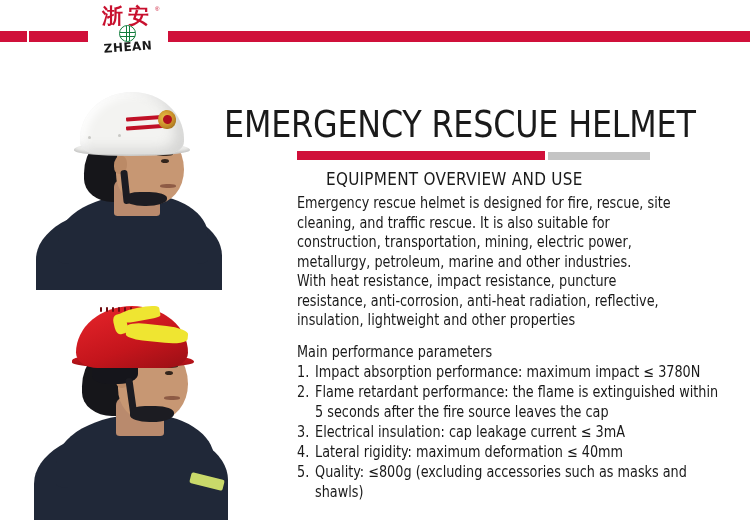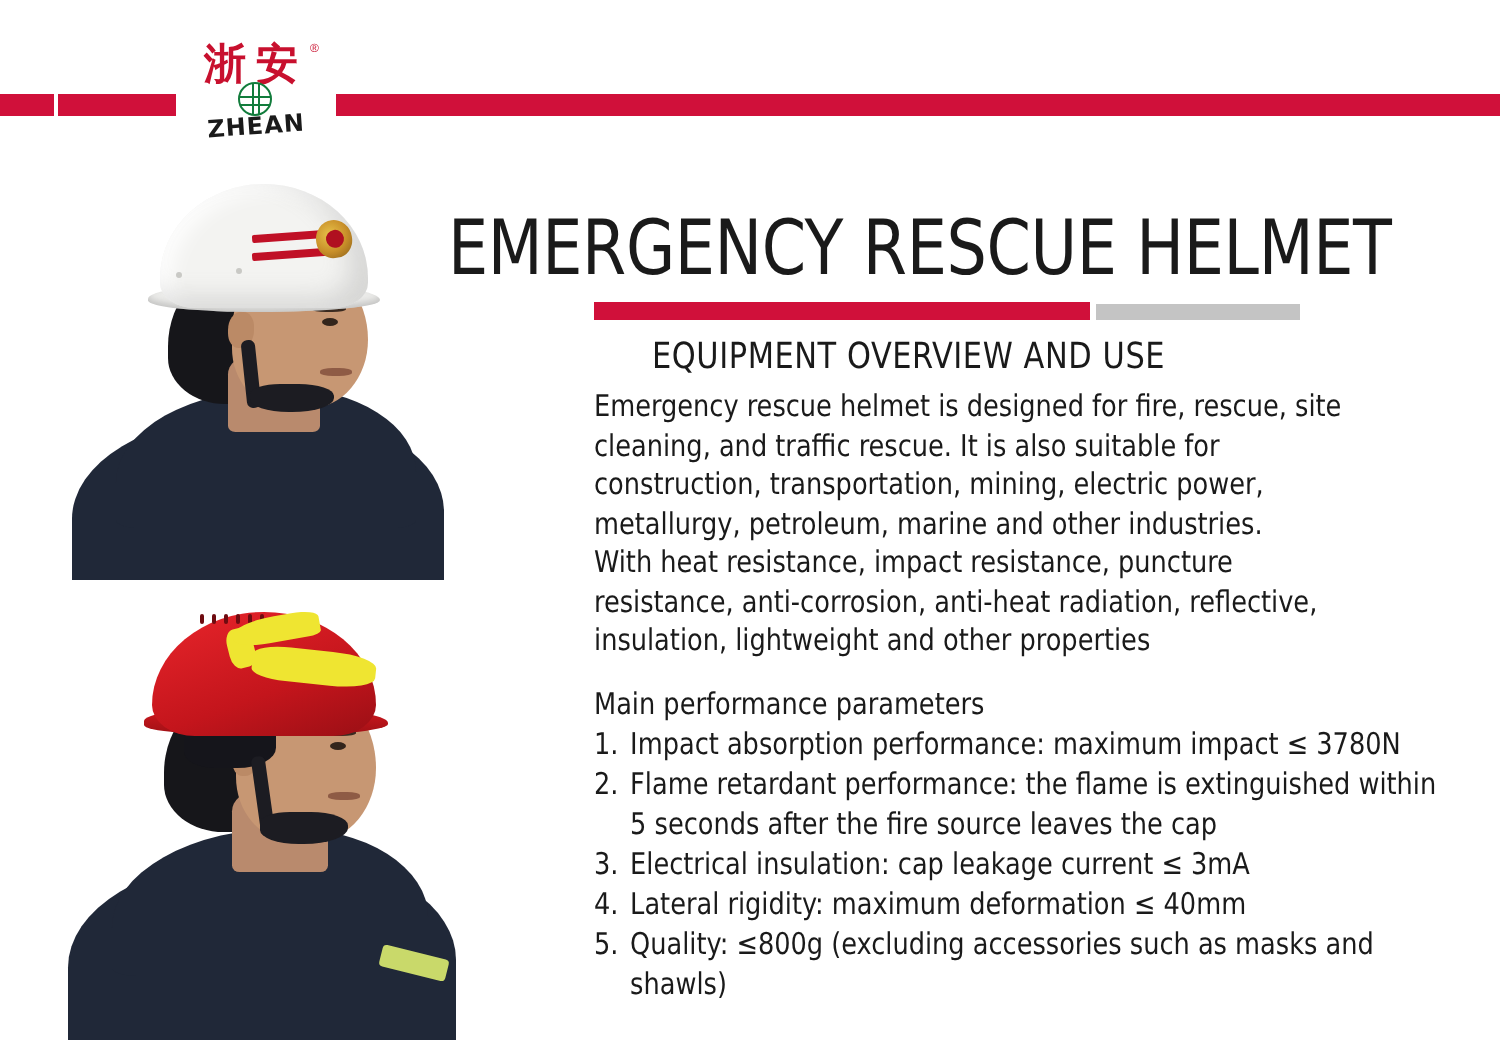--- a/index.html
+++ b/index.html
@@ -11,21 +11,21 @@
     height: 523px;
     background: #ffffff;
     font-family: "Liberation Sans", sans-serif;
     overflow: hidden;
     position: relative;
   }
 
   
   .header {
     position: absolute;
-    left: 0; top: 16px;
+    left: 0; top: 0;
     width: 750px;
     height: 62px;
   }
   .rule-left {
     position: absolute;
     left: 0; top: 31px;
     width: 27px; height: 11px;
     background: #D0103A;
   }
   .rule-mid {

